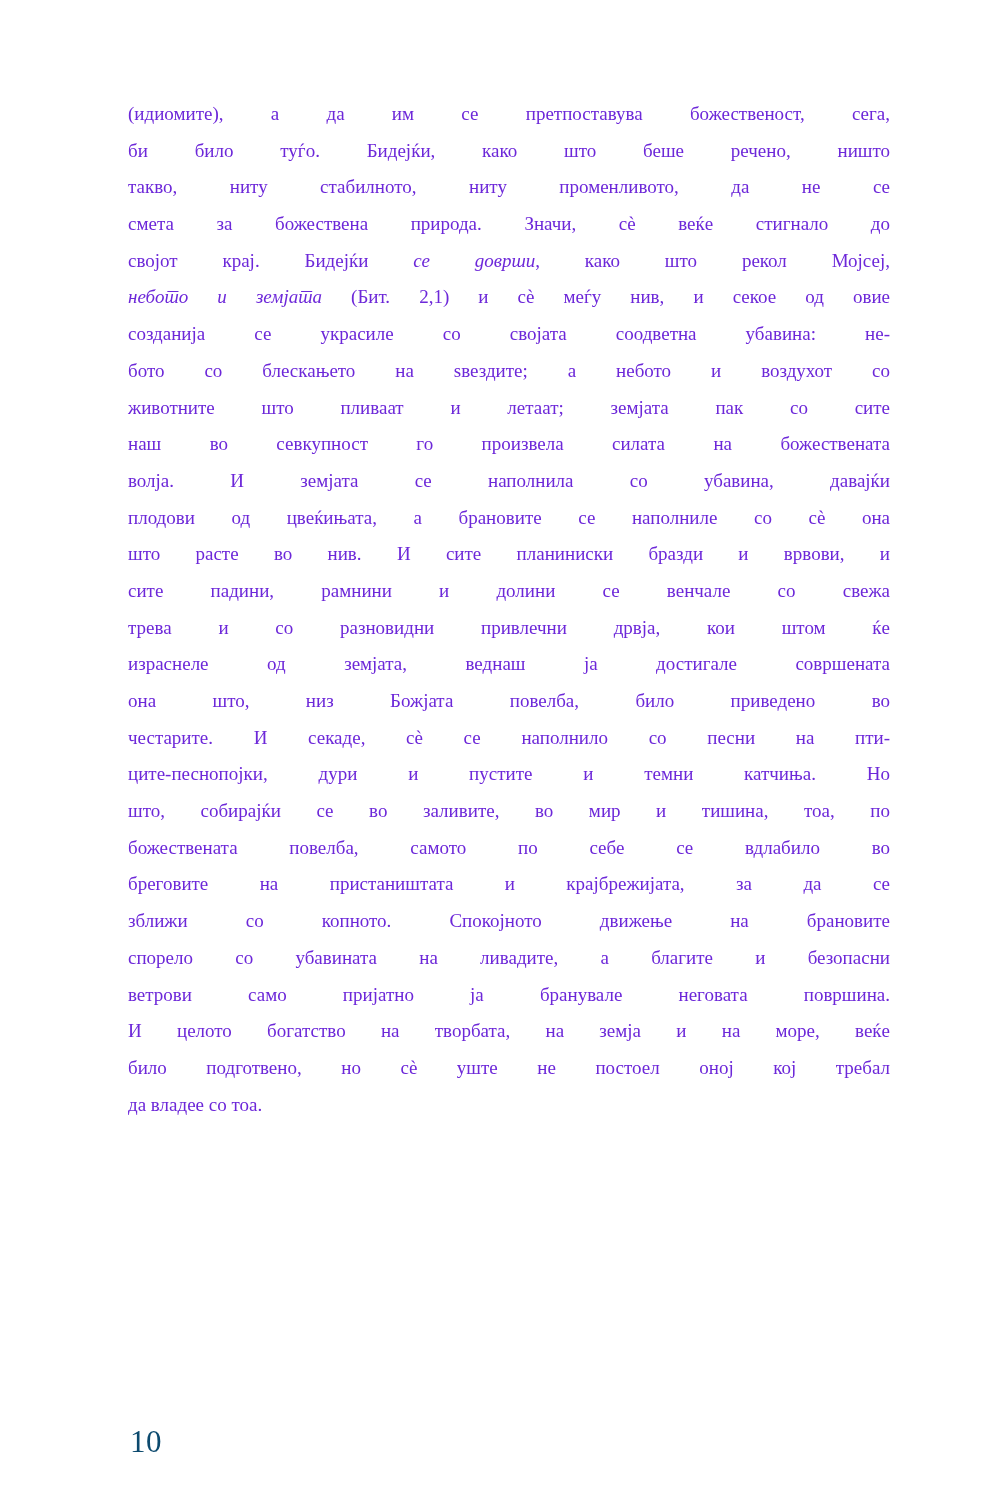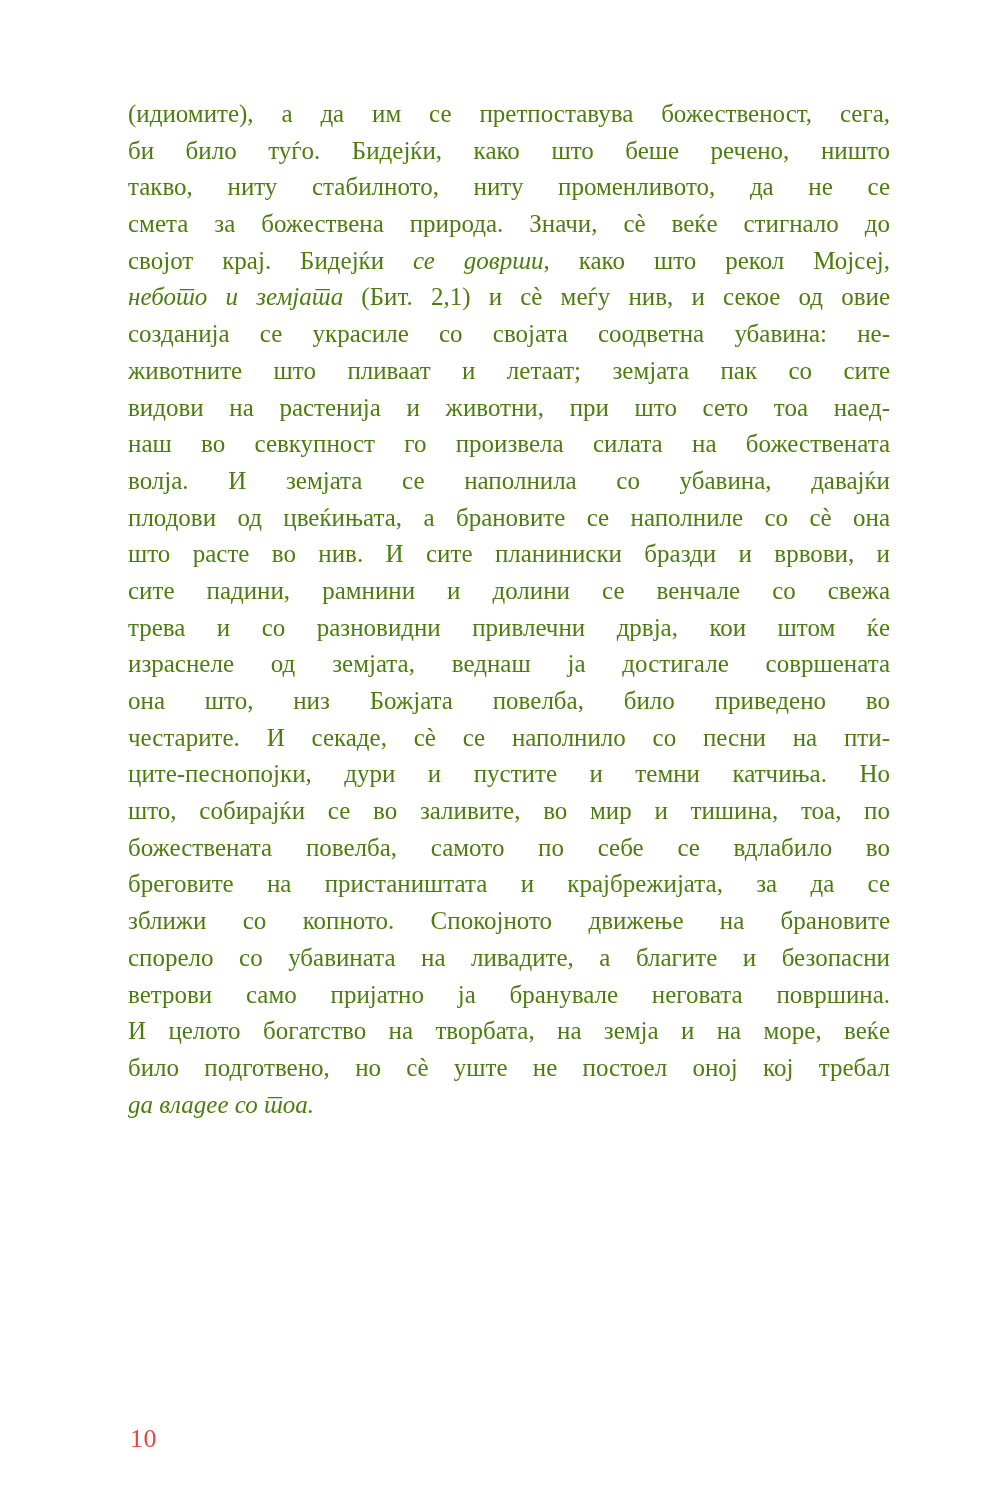--- a/index.html
+++ b/index.html
@@ -16,23 +16,23 @@
     overflow: hidden;
     box-sizing: border-box;
   }
 
   .text-block {
     position: absolute;
     left: 128px;
     top: 96px;
     width: 762px;
     font-family: "Liberation Serif", "DejaVu Serif", serif;
-    font-size: 25px;
+    font-size: 19px;
     line-height: 36.7px;
-    color: #4d7c0f;
+    color: #6d28d9;
     text-align: justify;
     text-justify: inter-word;
     -webkit-font-smoothing: antialiased;
   }
 
   .para {
     margin: 0;
     text-indent: 0;
     text-align: justify;
   }
@@ -43,54 +43,53 @@
     width: 100%;
     text-align: justify;
     text-align-last: justify;
     white-space: pre-wrap;
     height: 36.7px;
   }
 
   .line.last {
     text-align: left;
     text-align-last: left;
-    font-style: italic;
   }
 
   .line i,
   .italic {
     font-style: italic;
   }
 
   .page-number {
     position: absolute;
     left: 130px;
     top: 1424px;
     font-family: "Liberation Serif", "DejaVu Serif", serif;
-    font-size: 26px;
-    color: #ef4444;
+    font-size: 31px;
+    color: #0c4a6e;
     letter-spacing: 0.4px;
   }
 </style>
 </head>
 <body>
 
 <div class="page">
 
   <div class="text-block">
     <div class="para" id="paragraph">
         <div class="line">(идиомите), а да им се претпоставува божественост, сега,</div>
         <div class="line">би било туѓо. Бидејќи, како што беше речено, ништо</div>
         <div class="line">такво, ниту стабилното, ниту променливото, да не се</div>
         <div class="line">смета за божествена природа. Значи, сѐ веќе стигнало до</div>
         <div class="line">својот крај. Бидејќи <i>се доврши</i>, како што рекол Мојсеј,</div>
         <div class="line"><i>небото и земјата</i> (Бит. 2,1) и сѐ меѓу нив, и секое од овие</div>
         <div class="line">созданија се украсиле со својата соодветна убавина: не-</div>
+        <div class="line">бото со блескањето на ѕвездите; а небото и воздухот со</div>
         <div class="line">животните што пливаат и летаат; земјата пак со сите</div>
-        <div class="line">видови на растенија и животни, при што сето тоа наед-</div>
         <div class="line">наш во севкупност го произвела силата на божествената</div>
         <div class="line">волја. И земјата се наполнила со убавина, давајќи</div>
         <div class="line">плодови од цвеќињата, а брановите се наполниле со сѐ она</div>
         <div class="line">што расте во нив. И сите планиниски бразди и врвови, и</div>
         <div class="line">сите падини, рамнини и долини се венчале со свежа</div>
         <div class="line">трева и со разновидни привлечни дрвја, кои штом ќе</div>
         <div class="line">израснеле од земјата, веднаш ја достигале совршената</div>
         <div class="line">она што, низ Божјата повелба, било приведено во</div>
         <div class="line">честарите. И секаде, сѐ се наполнило со песни на пти-</div>
         <div class="line">ците-песнопојки, дури и пустите и темни катчиња. Но</div>

